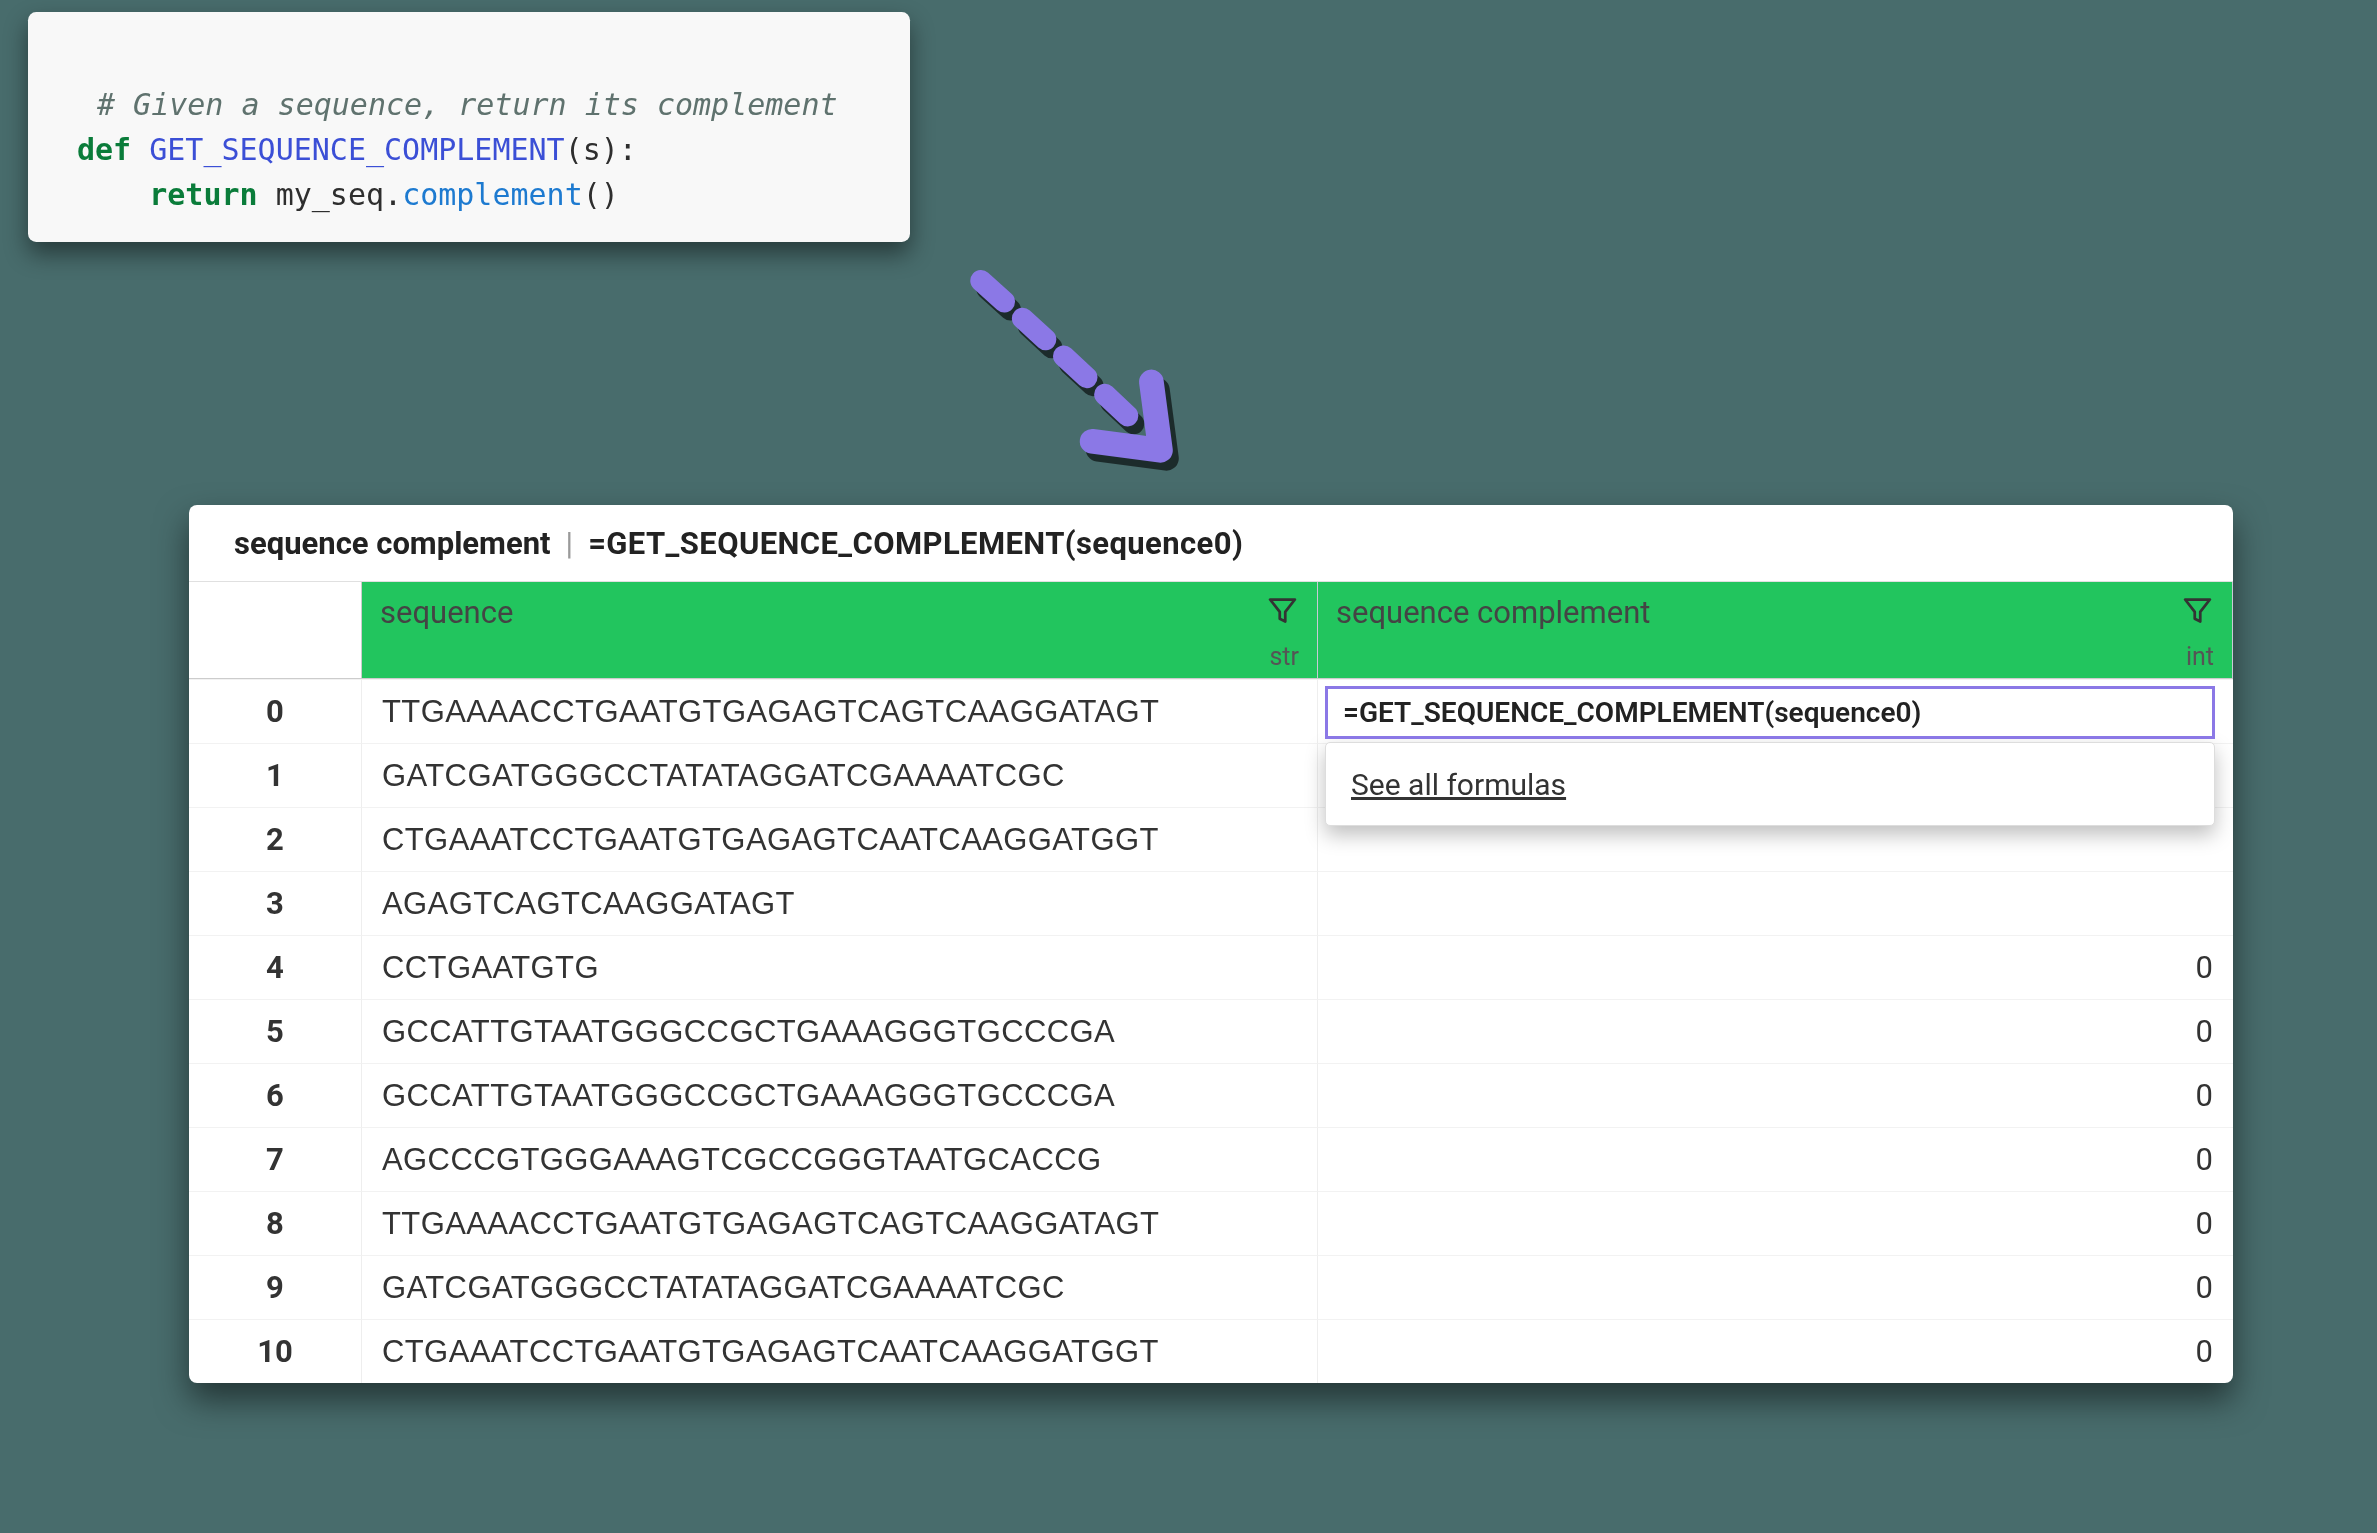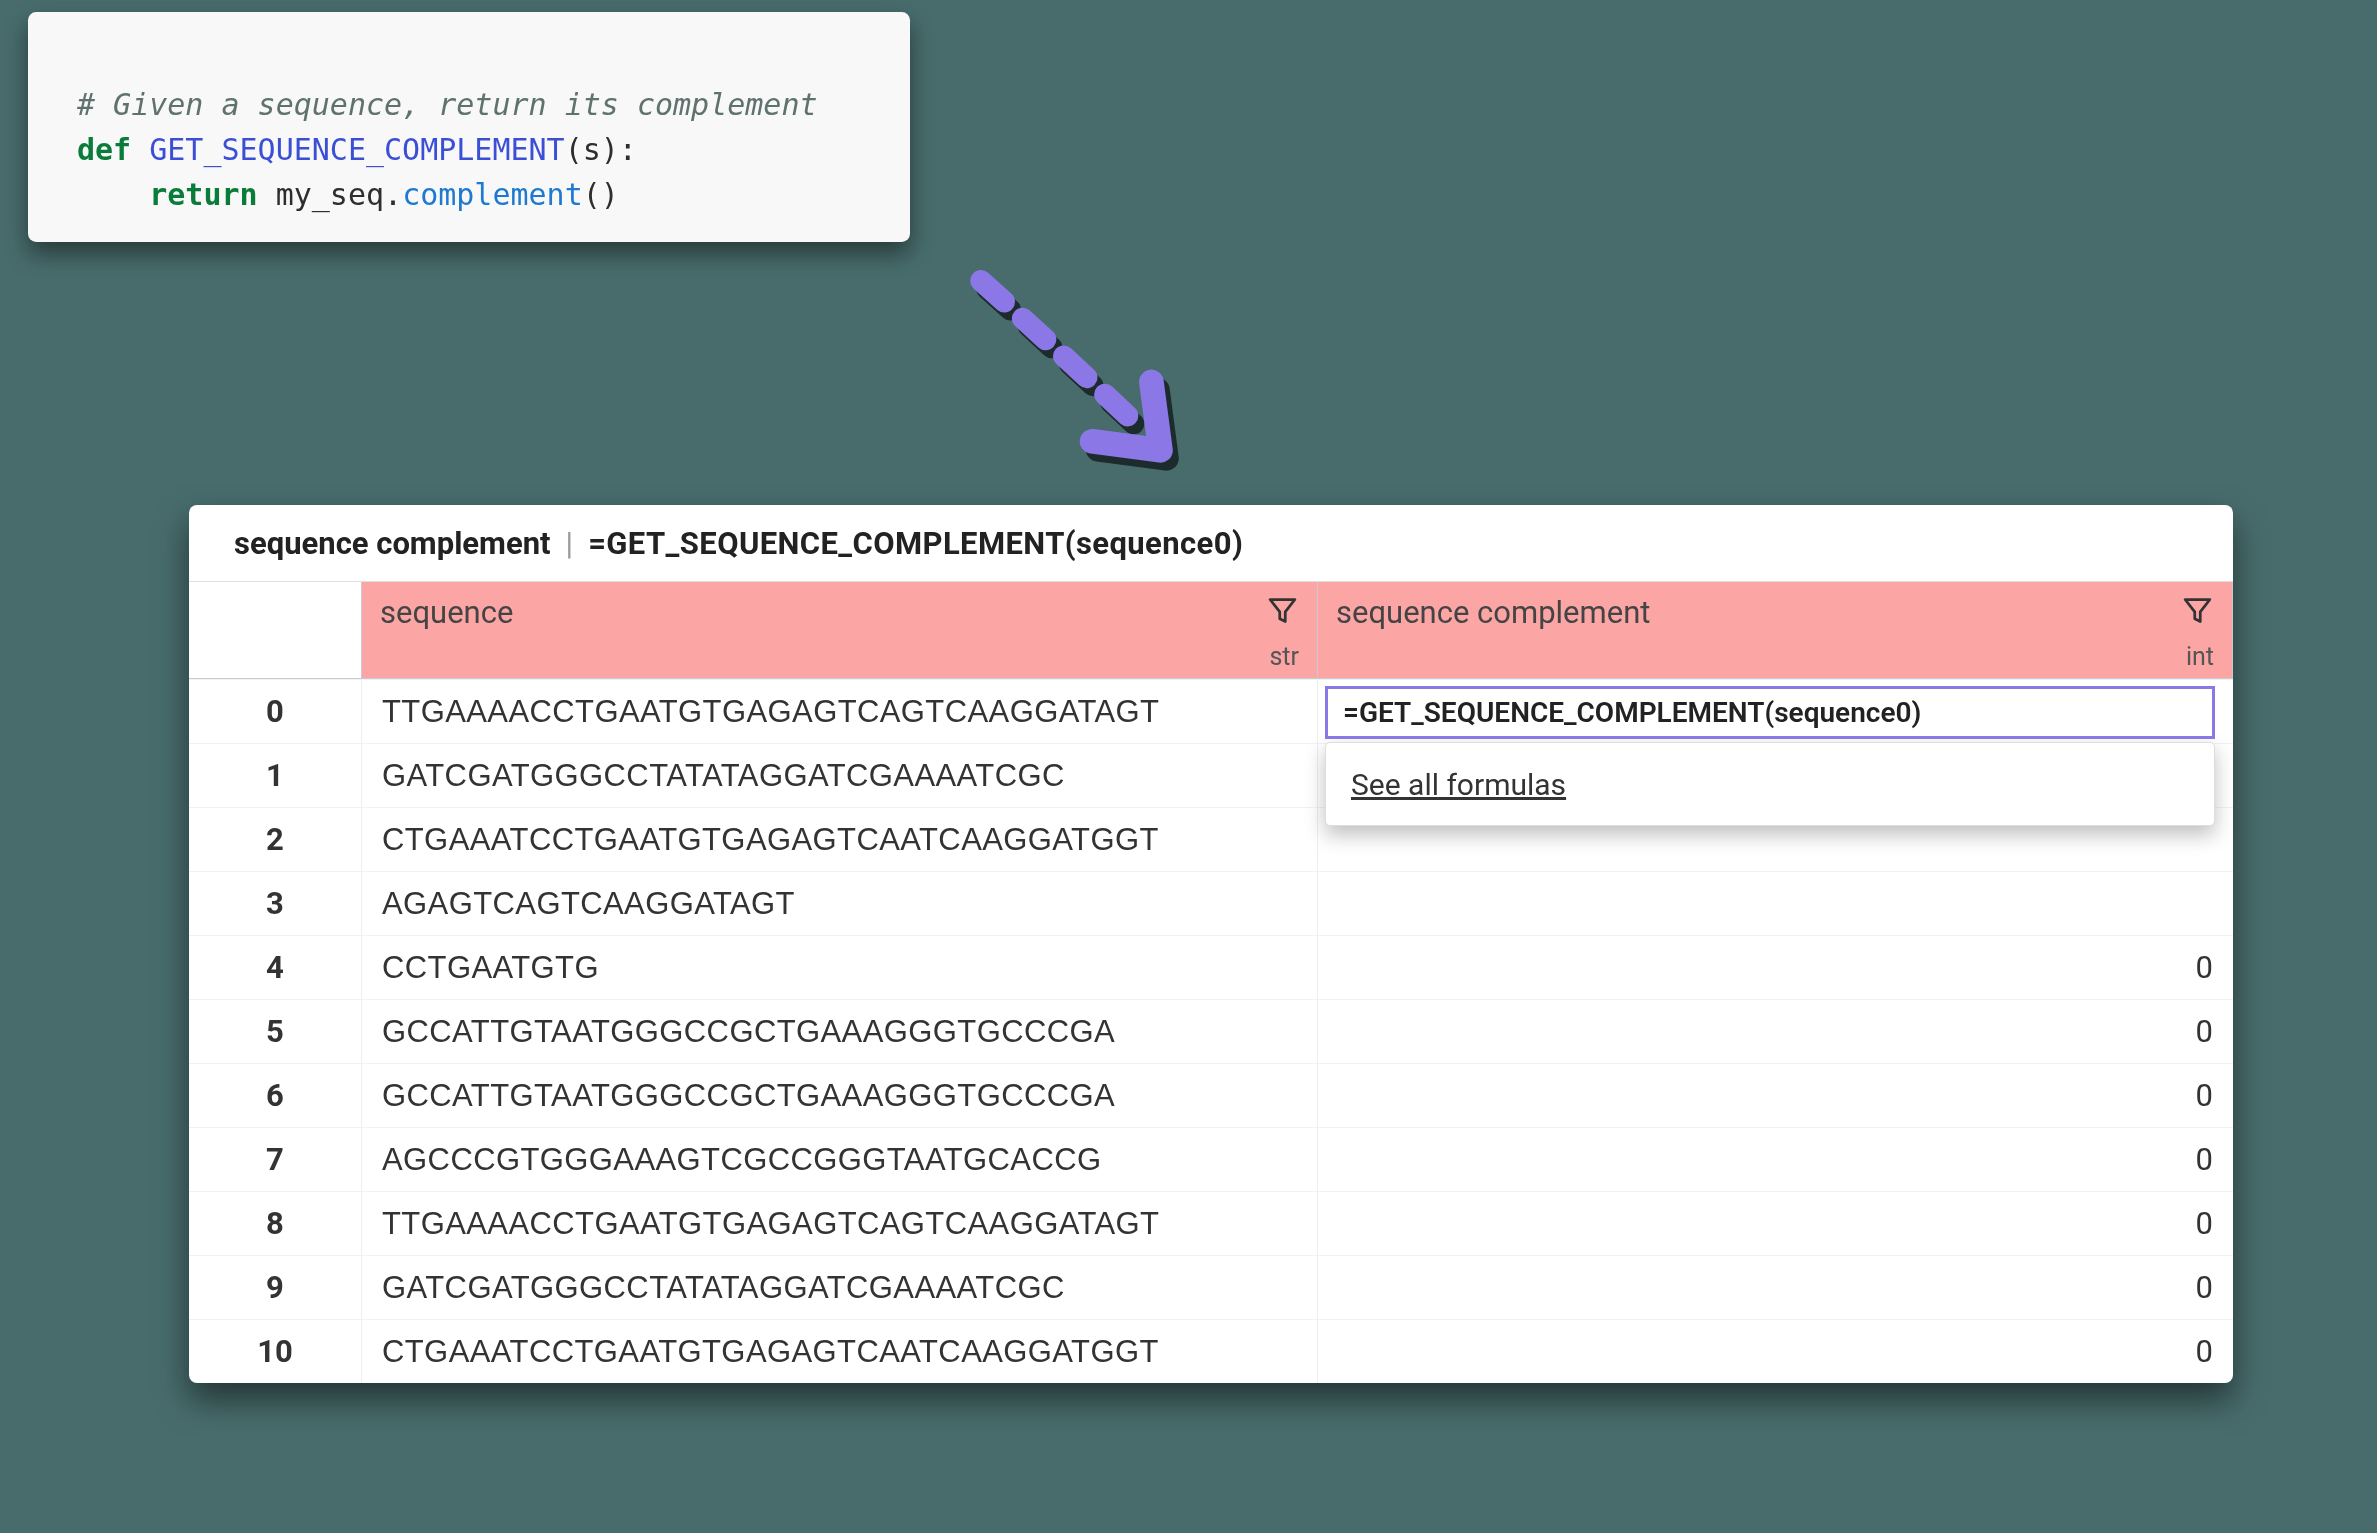--- a/index.html
+++ b/index.html
@@ -23,21 +23,21 @@
       box-shadow: 0 11.5px 23px rgba(0,0,0,0.45);
       font-family: "SF Mono", Menlo, Monaco, Consolas, monospace;
       font-size: 30px;
       line-height: 1.5;
       color: #3f3f3f;
     }
     .kw-green   { color: #0a7c3a; font-weight: 700; }
     .tok-dark   { color: #2e2e2e; }
     .tok-blue   { color: #3b4fd6; }
     .tok-cyan   { color: #1d7ad0; }
-    .comment    { color: #5f726e; font-style: italic; }
+    .comment    { color: #5f726e; font-style: italic; margin-left: 20px; }
     .code-line { white-space: pre; }
 
     
     .arrow-svg {
       position: absolute;
       left: 948px;
       top: 256px;
       width: 280px;
       height: 247px;
       filter: drop-shadow(6.6px 8.2px 0 rgba(0,0,0,0.6));
@@ -73,21 +73,21 @@
     .colhead-row {
       display: grid;
       grid-template-columns: 173px 956px 915px;
       border-bottom: 1.6px solid #ccc;
     }
     .colhead-blank {
       background: #fff;
       border-right: 1.6px solid #ccc;
     }
     .colhead {
-      background: #fca5a5;
+      background: #22c55e;
       padding: 11.5px 18px 6.6px 18px;
       position: relative;
       height: 96px;
       border-right: 1.6px solid #c9c9d6;
     }
     .colhead-label {
       font-size: 31px;
       color: #444;
       font-weight: 400;
     }

